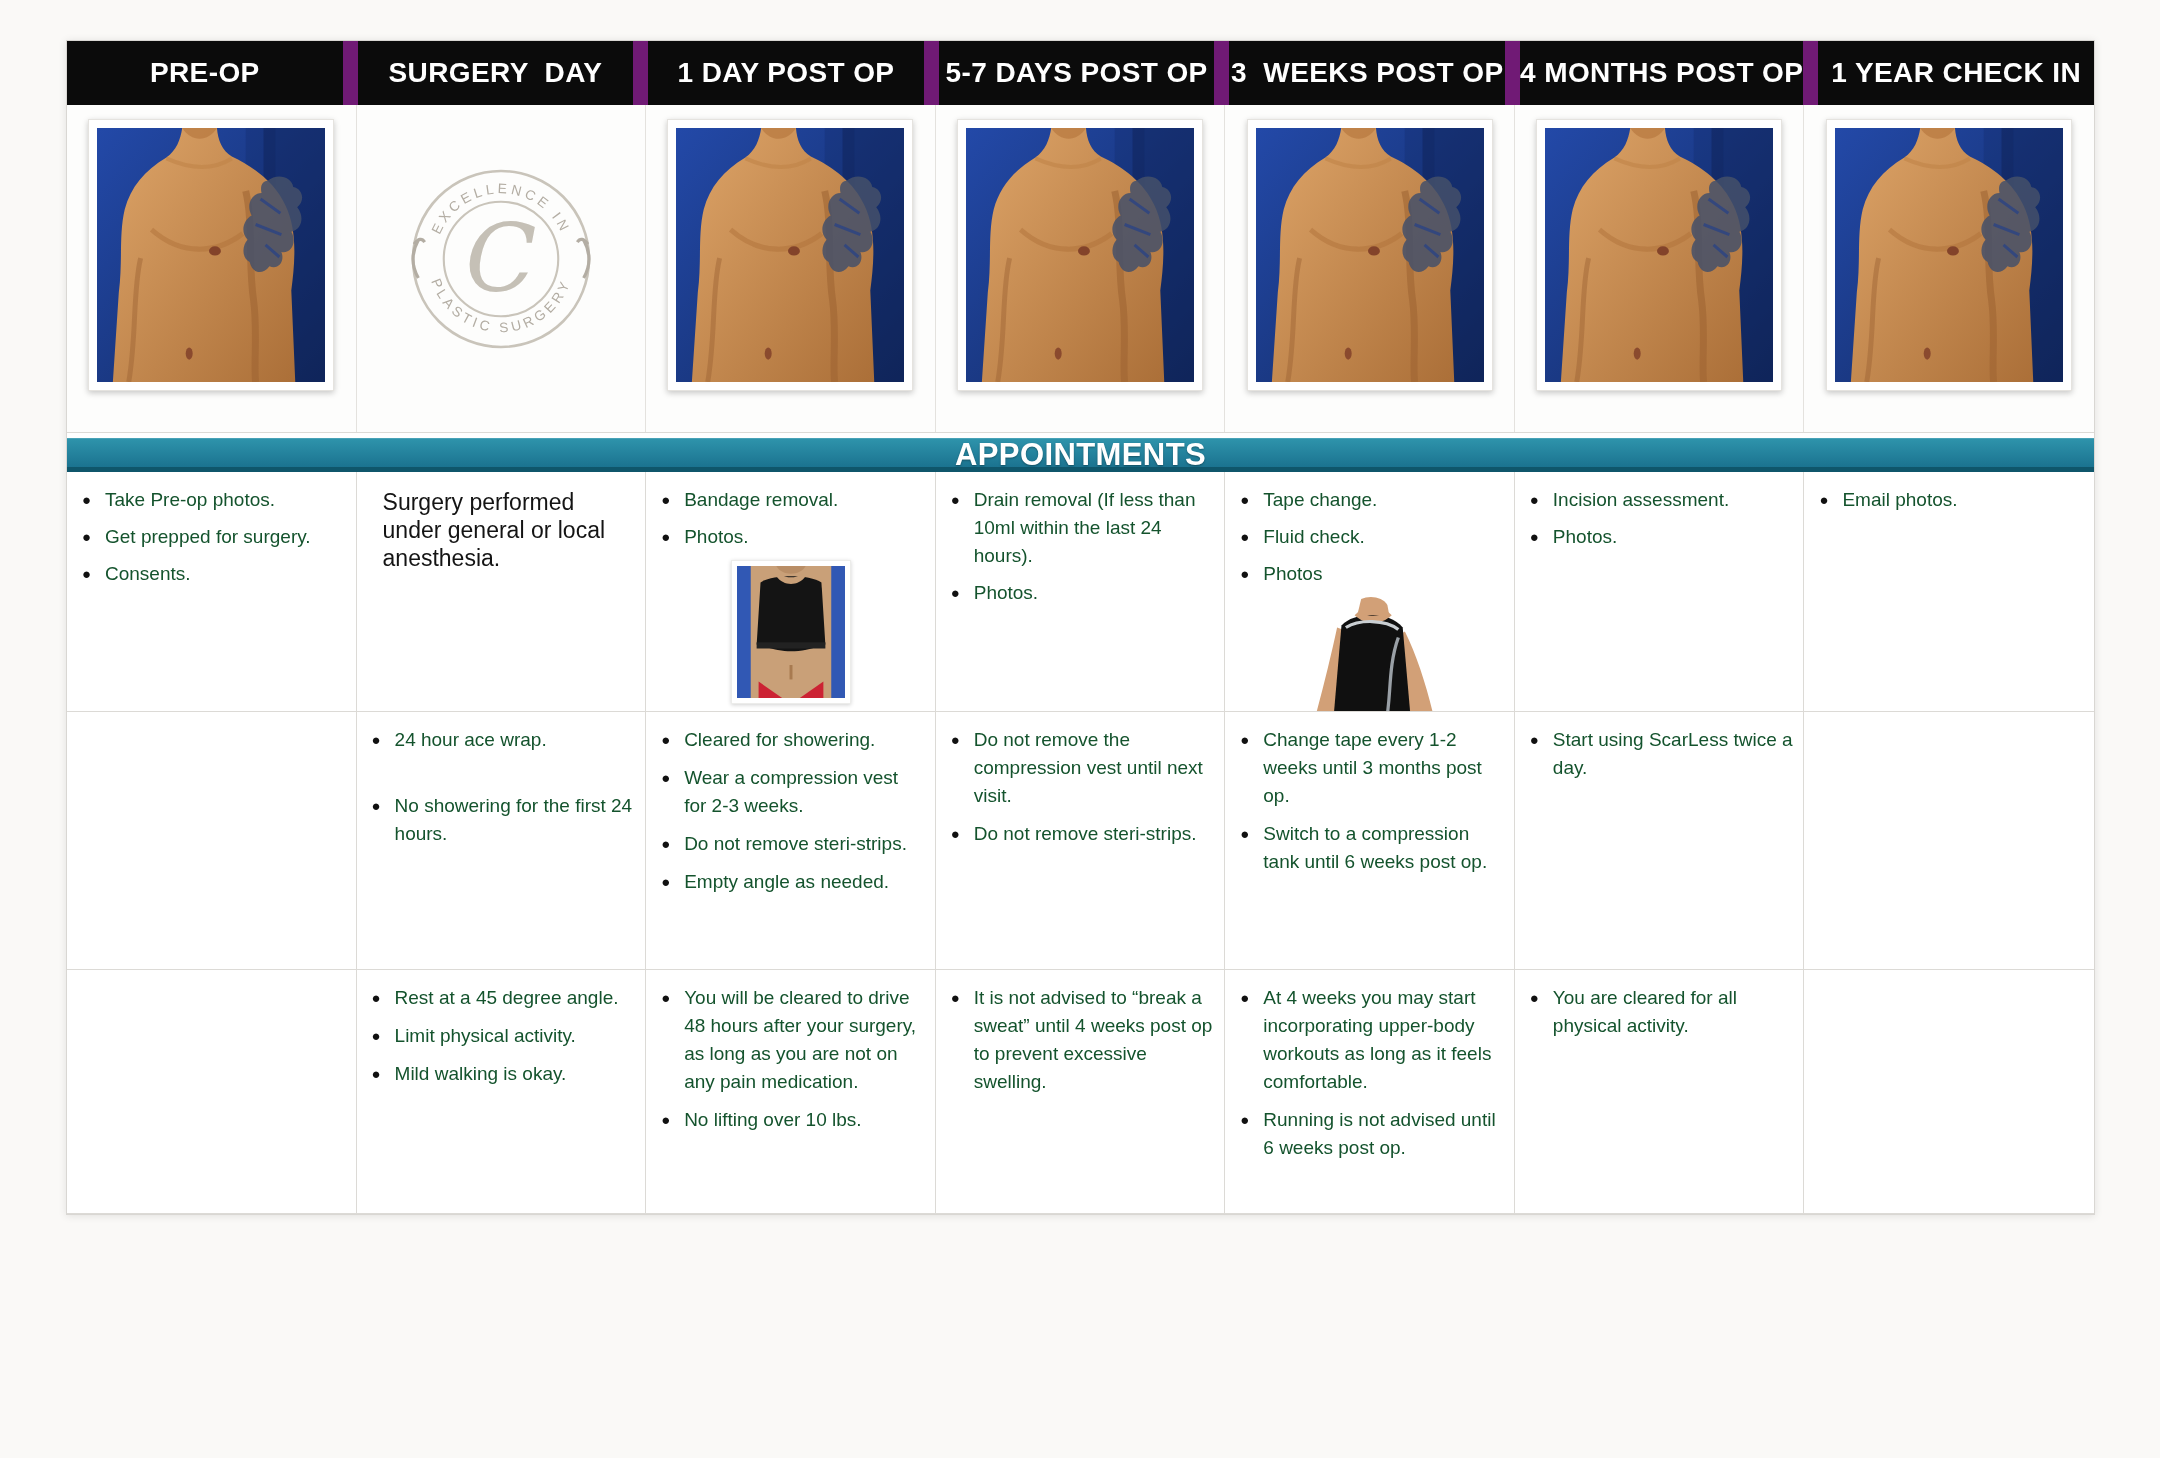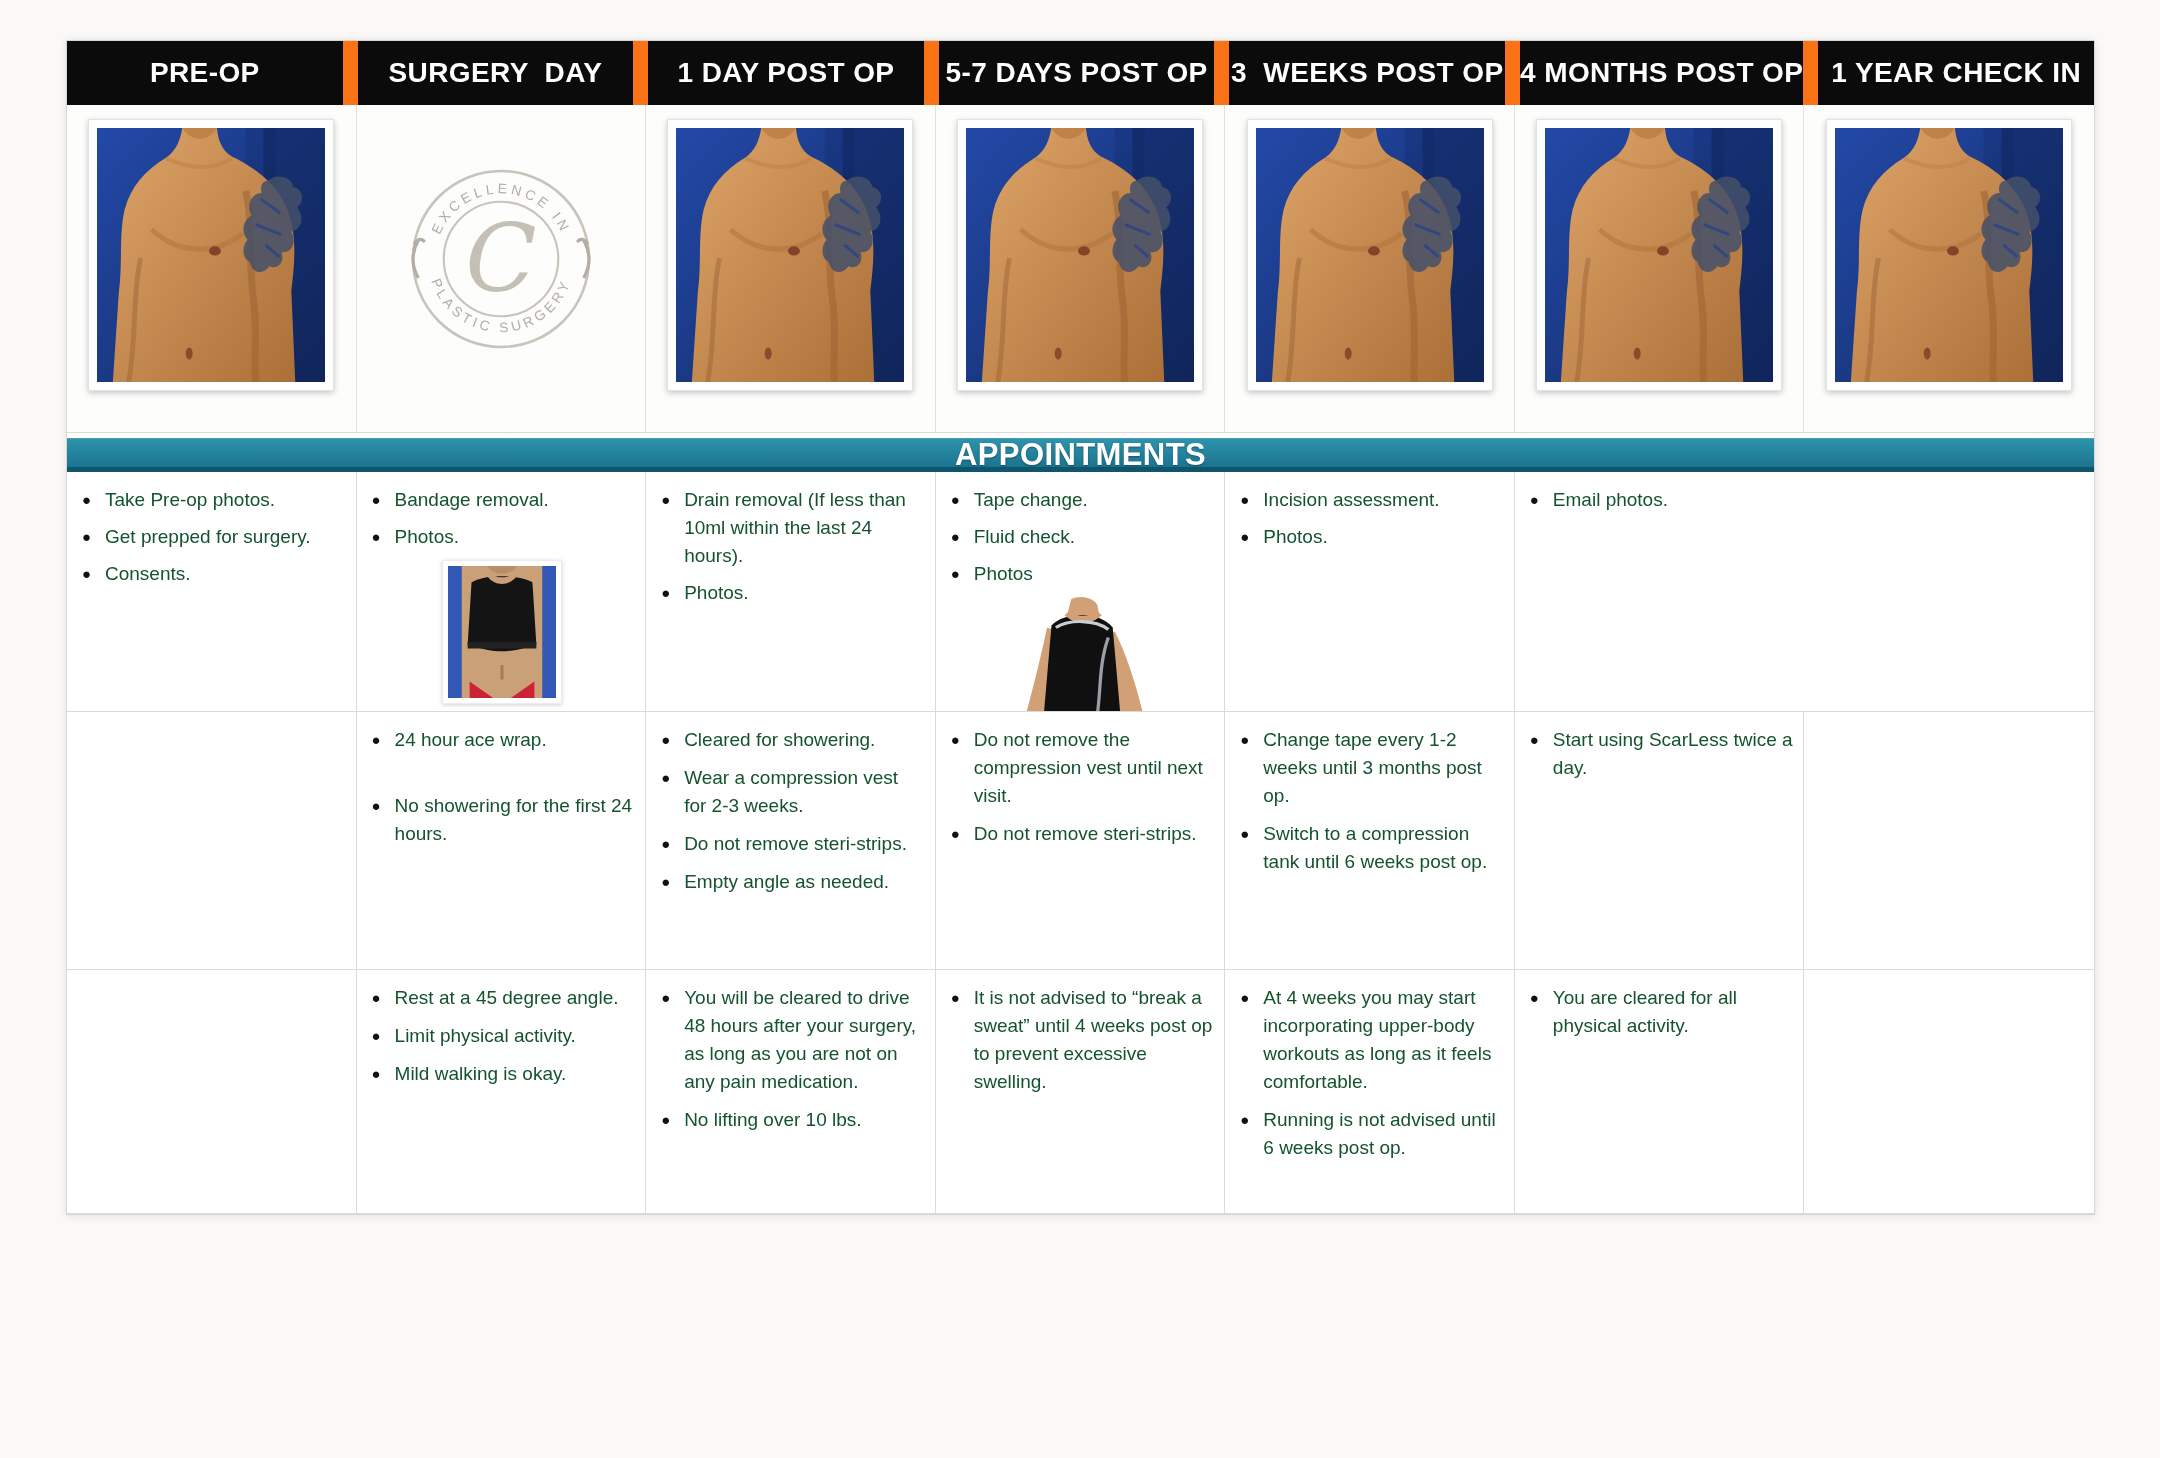--- a/index.html
+++ b/index.html
@@ -10,21 +10,21 @@
     position:relative;
     color:#161616;
   }
   .sheet {
     position:absolute; left:66px; top:40px; width:2029px;
     background:#ffffff;
     border:1px solid #d9d7d3;
     box-shadow:0 1px 8px rgba(0,0,0,.10);
   }
   
-  .header-row { display:grid; grid-template-columns:repeat(7,1fr); gap:15px; background:#f97316; }
+  .header-row { display:grid; grid-template-columns:repeat(7,1fr); gap:15px; background:#701a75; }
   .header-cell {
     background:#0b0b0b; color:#ffffff; font-weight:bold; font-size:28px;
     height:64px; line-height:64px; text-align:center; letter-spacing:.4px;
     white-space:pre;
   }
   
   .photo-row { display:grid; grid-template-columns:repeat(7,1fr); height:328px; border-bottom:1px solid #dcdad6; }
   .photo-cell { border-right:1px solid #e4e2de; display:flex; justify-content:center; align-items:flex-start; padding-top:14px; background:#fdfdfc; }
   .photo-cell:last-child { border-right:none; }
   .photo-frame {
@@ -213,20 +213,23 @@
             <span class="dot">●</span>
             <span class="bt">Get prepped for surgery.</span>
           </li>
           <li>
             <span class="dot">●</span>
             <span class="bt">Consents.</span>
           </li>
         </ul>
     </div>
     <div class="cell">
+      <p class="note">Surgery performed under general or local anesthesia.</p>
+    </div>
+    <div class="cell">
       <ul class="bullets">
           <li>
             <span class="dot">●</span>
             <span class="bt">Bandage removal.</span>
           </li>
           <li>
             <span class="dot">●</span>
             <span class="bt">Photos.</span>
           </li>
         </ul>

